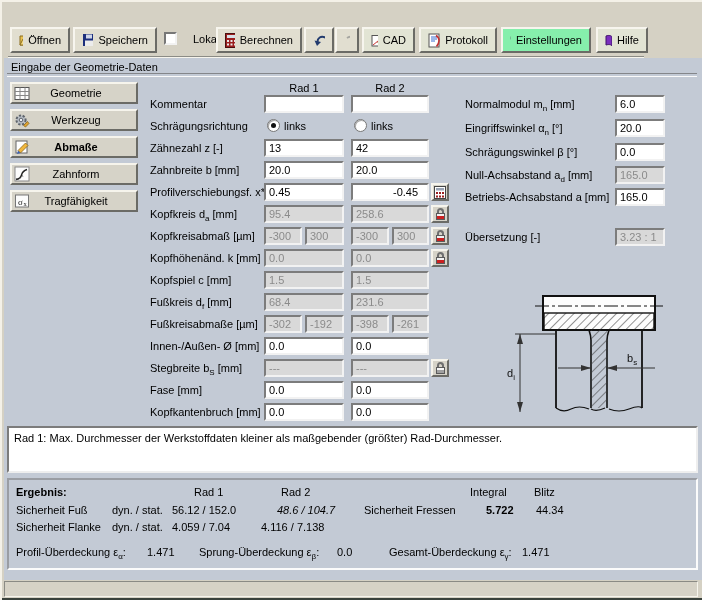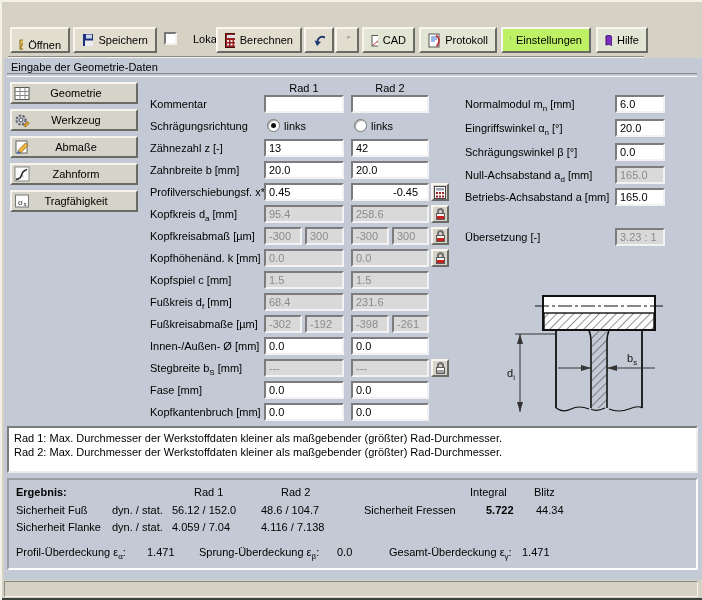--- a/index.html
+++ b/index.html
@@ -64,21 +64,21 @@
     border-color:#8a8a84 #f6f4ec #f6f4ec #8a8a84;box-sizing:border-box;}
   .bstrip{position:absolute;left:0;top:596px;width:702px;height:4px;background:#39413b;}
 </style>
 </head>
 <body>
 
 <div class="w">
 
 
   <div class="toolbar">
-    <div class="tbtn" style="left:6px;width:60px;align-items:flex-end;">
+    <div class="tbtn" style="left:6px;width:60px;">
       <svg width="18" height="14">
         <path d="M1 12 V3 H6 L8 5 H15 V12 Z" fill="#e8c254" stroke="#8a6d1f"></path>
         <path d="M1 12 L4 6 H17 L14 12 Z" fill="#f7dd87" stroke="#8a6d1f"></path>
       </svg>
       <span>Öffnen</span>
     </div>
     <div class="tbtn" style="left:69px;width:84px;">
       <svg width="14" height="14">
         <rect x="1" y="1" width="12" height="12" fill="#1c2f7c"></rect>
         <rect x="4" y="1.5" width="6" height="4" fill="#cfd6e8"></rect>
@@ -126,21 +126,21 @@
       <span>CAD</span>
     </div>
     <div class="tbtn" style="left:415px;width:78px;background:#e2e4d4;">
       <svg width="13" height="15">
         <rect x="1" y="1" width="10" height="13" fill="#fff" stroke="#555"></rect>
         <path d="M3 4 H9 M3 6 H9 M3 8 H7" stroke="#3a6fd0" stroke-width="1"></path>
         <path d="M8 2.5 C12 5,12 9,8.5 13.5" stroke="#c23333" fill="none" stroke-width="1.6"></path>
       </svg>
       <span>Protokoll</span>
     </div>
-    <div class="tbtn" style="left:497px;width:90px;background:#bef264;">
+    <div class="tbtn" style="left:497px;width:90px;background:#86efac;">
       <svg width="18" height="15">
         <circle cx="5" cy="5" r="3.4" fill="none" stroke="#6a6f76" stroke-width="2.2"></circle>
         <rect x="6.5" y="6" width="10" height="3" fill="#8a8f98" transform="rotate(28 6.5 6)"></rect>
         <rect x="3" y="11.5" width="8" height="2.4" fill="#caa14a"></rect>
       </svg>
       <span>Einstellungen</span>
     </div>
     <div class="tbtn" style="left:592px;width:52px;background:#e2e4d4;">
       <svg width="15" height="13">
         <path d="M1 2 C4 .8,7 1.8,7 3 V12 C7 10.8,4 10,1 11 Z" fill="#7b2fbe" stroke="#41156b"></path>
@@ -169,21 +169,21 @@
     <div class="sbtn" style="top:51px;justify-content:flex-end;">
       <span class="ic">
         <svg width="16" height="16">
             <circle cx="7" cy="8" r="4.6" fill="#b9bfc7" stroke="#5f646b" stroke-width="2" stroke-dasharray="2.2 1.6"></circle>
         <circle cx="7" cy="8" r="1.8" fill="#eef0f3" stroke="#5f646b"></circle>
         <path d="M9.5 13.5 L13.5 9.5 L15 11.5 L11.5 15 Z" fill="#e0a22e" stroke="#7a5a10" stroke-width=".7"></path>
           </svg>
       </span>
       <span class="sl">Werkzeug</span>
     </div>
-    <div class="sbtn" style="top:78px;">
+    <div class="sbtn" style="top:78px;font-weight:bold;">
       <span class="ic">
         <svg width="16" height="16">
             <rect x="2" y="2" width="11" height="12" fill="#fff" stroke="#666"></rect>
         <path d="M4 11.5 L11.5 4 L14 6.5 L6.5 14 Z" fill="#f0b63c" stroke="#7c5a14" stroke-width=".7"></path>
         <path d="M4 11.5 L3 15 L6.5 14 Z" fill="#3a5fb0"></path>
           </svg>
       </span>
       <span class="sl">Abmaße</span>
     </div>
     <div class="sbtn" style="top:105px;">
@@ -363,34 +363,33 @@
 
       <line x1="57" y1="84" x2="90" y2="84" stroke="#333" stroke-width="1"></line>
       <path d="M90 84 L80 81 L80 87 Z" fill="#333"></path>
       <line x1="106" y1="84" x2="154" y2="84" stroke="#333" stroke-width="1"></line>
       <path d="M106 84 L116 81 L116 87 Z" fill="#333"></path>
       <text x="126" y="78" font-family="Liberation Sans, sans-serif" font-size="11" fill="#111"><tspan>b</tspan><tspan dy="2.5" font-size="8">s</tspan></text>
     </svg>
 
     <div class="msgbox">
       <div>Rad 1: Max. Durchmesser der Werkstoffdaten kleiner als maßgebender (größter) Rad-Durchmesser.</div>
-      <div>Rad 2: Max. Durchmesser der Werkstoffdaten kleiner als maßgebender (größter) Rad-Durchmesser.</div>
     </div>
 
     <div class="results">
       <span class="rt bold" style="left:7px;top:6px;">Ergebnis:</span>
       <span class="rt" style="left:185px;top:6px;">Rad 1</span>
       <span class="rt" style="left:272px;top:6px;">Rad 2</span>
       <span class="rt" style="left:461px;top:6px;">Integral</span>
       <span class="rt" style="left:525px;top:6px;">Blitz</span>
 
       <span class="rt" style="left:7px;top:24px;">Sicherheit Fuß</span>
       <span class="rt" style="left:103px;top:24px;">dyn. / stat.</span>
       <span class="rt" style="left:163px;top:24px;">56.12 / 152.0</span>
-      <span class="rt" style="left:252px;top:24px;">48.6  / 104.7</span>
+      <span class="rt" style="left:268px;top:24px;font-style:italic;">48.6  / 104.7</span>
       <span class="rt" style="left:355px;top:24px;">Sicherheit Fressen</span>
       <span class="rt" style="left:477px;top:24px;font-weight:bold;">5.722</span>
       <span class="rt" style="left:527px;top:24px;">44.34</span>
 
       <span class="rt" style="left:7px;top:41px;">Sicherheit Flanke</span>
       <span class="rt" style="left:103px;top:41px;">dyn. / stat.</span>
       <span class="rt" style="left:163px;top:41px;">4.059 / 7.04</span>
       <span class="rt" style="left:252px;top:41px;">4.116 / 7.138</span>
 
       <span class="rt" style="left:7px;top:66px;"><span>Profil-Überdeckung ε</span><sub>α</sub><span>:</span></span>

